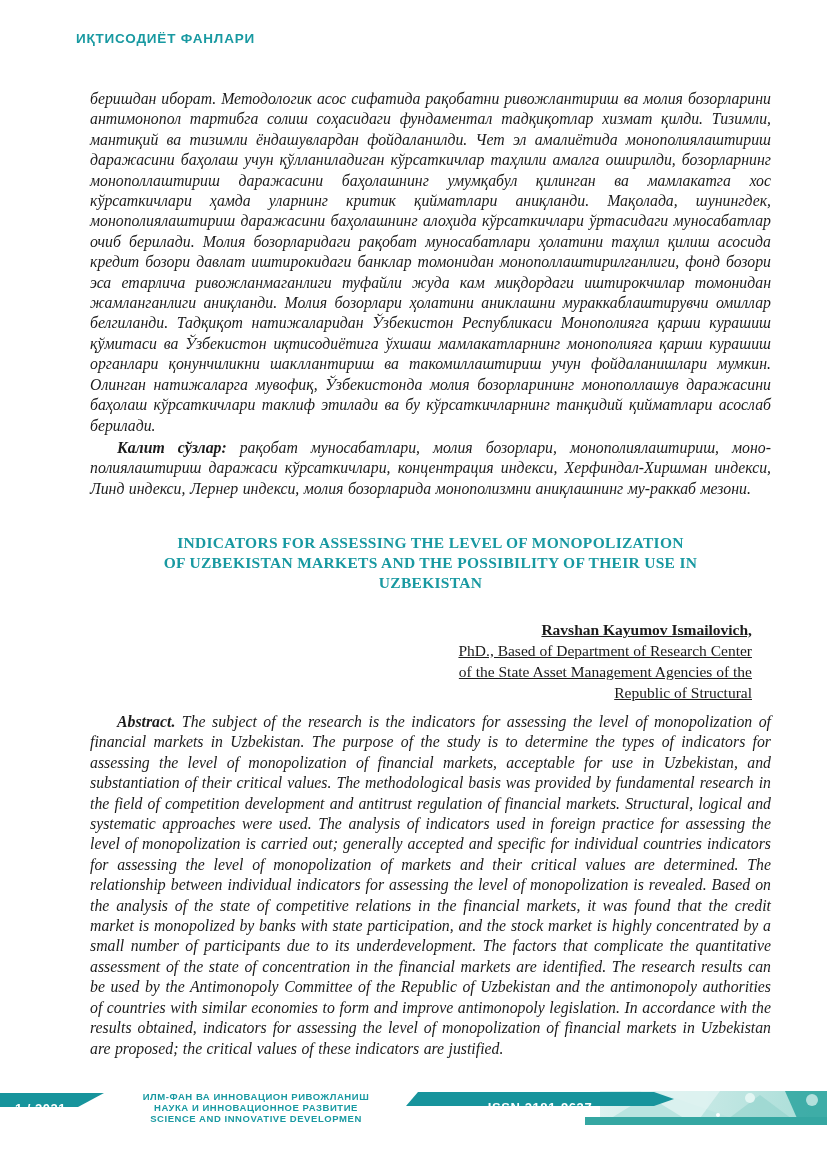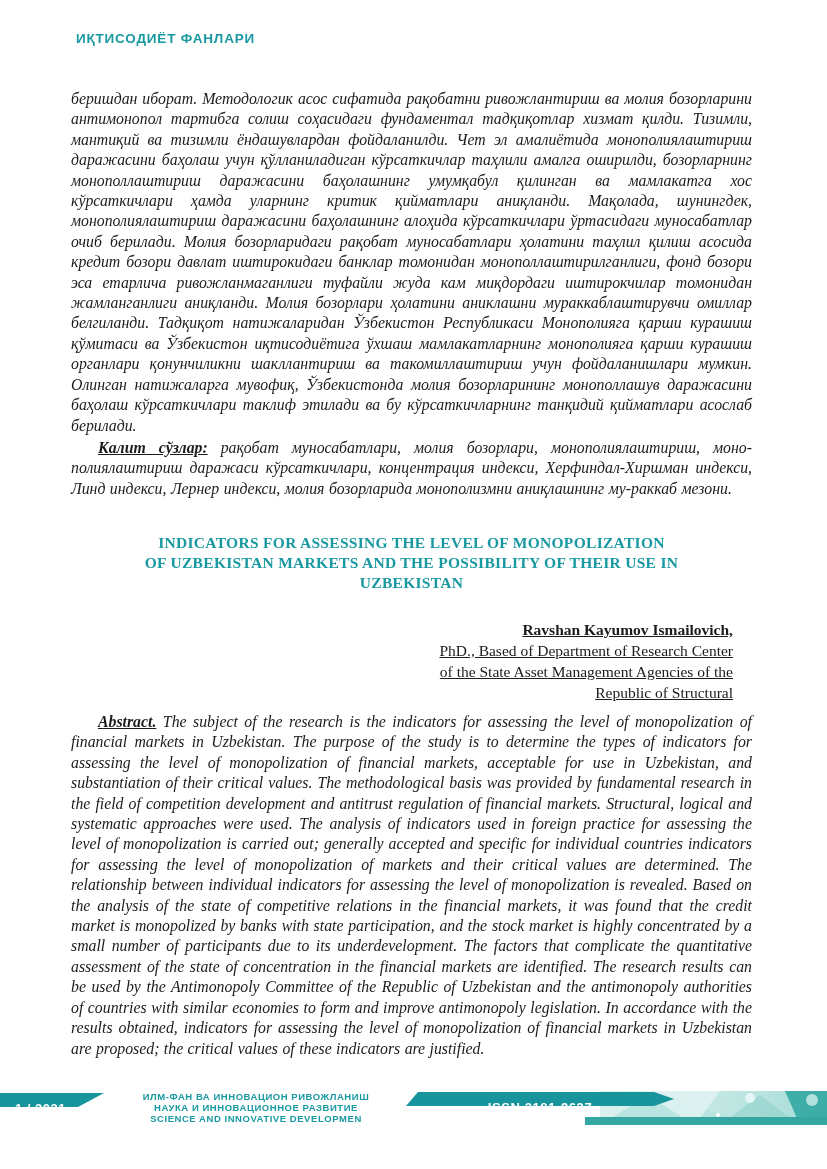--- a/index.html
+++ b/index.html
@@ -21,33 +21,33 @@
     left: 76px;
     font-family: "Liberation Sans", sans-serif;
     font-weight: bold;
     font-size: 13.5px;
     letter-spacing: 0.8px;
     color: #1899A1;
   }
   .content {
     position: absolute;
     top: 89px;
-    left: 71px;
+    left: 90px;
     width: 681px;
   }
   .body-par {
     font-style: italic;
     font-size: 15.8px;
     line-height: 20.4px;
     text-align: justify;
     word-spacing: 0.5px;
   }
   .p-uzbek { min-height: 349px; }
   .p-keywords { min-height: 84px; text-indent: 27px; }
-  .lead-label { font-weight: bold; text-decoration: underline; }
+  .lead-label { font-weight: bold; }
   .article-title {
     margin-top: 11px;
     min-height: 60px;
     text-align: center;
     color: #1899A1;
     font-weight: bold;
     font-size: 15.5px;
     line-height: 20px;
     letter-spacing: 0.3px;
   }

